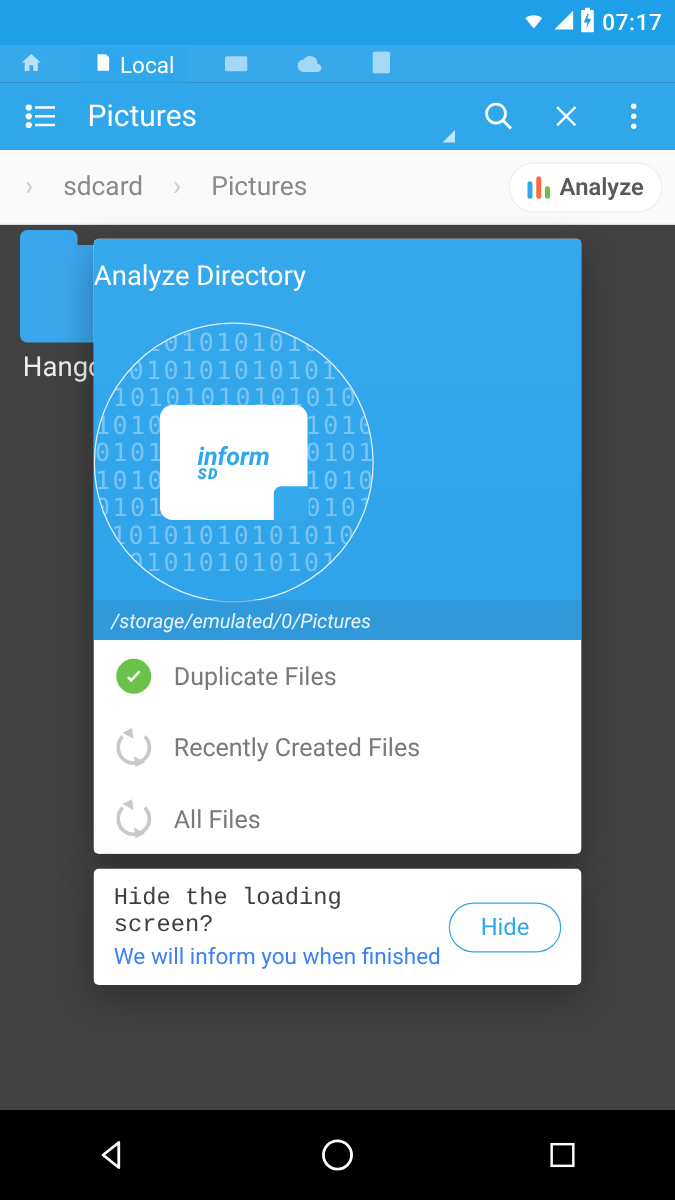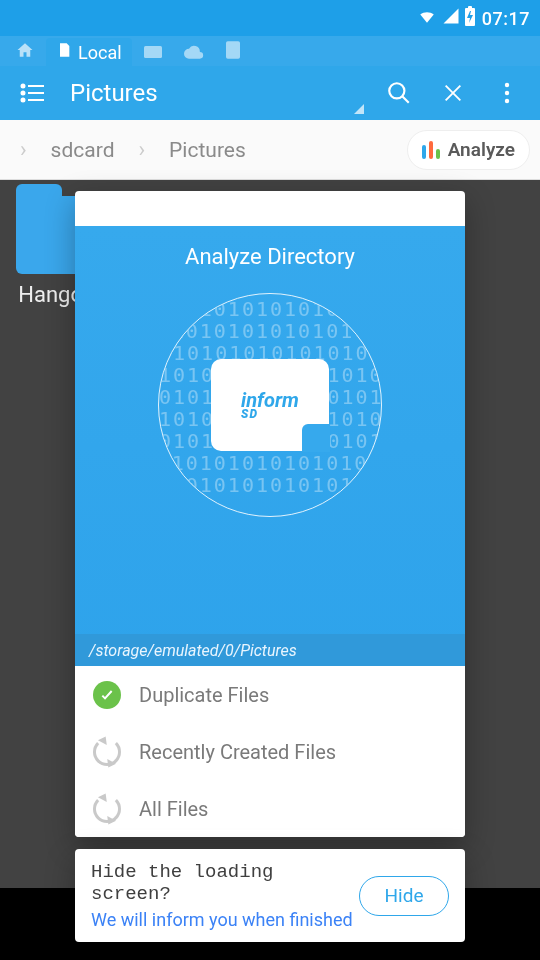--- a/index.html
+++ b/index.html
@@ -4,21 +4,21 @@
   <style>
     * { margin: 0; padding: 0; box-sizing: border-box; font-family: 'Roboto', 'Helvetica Neue', Arial, sans-serif; }
     body { width: 540px; height: 960px; position: relative; overflow: hidden; background: #424242; }
 
     
     .status-bar { width: 100%; height: 36px; background: #1e9fe8; display: flex; align-items: center; justify-content: flex-end; padding: 0 10px; color: #fff; font-size: 18px; font-weight: 500; }
     .status-bar .icons { display: flex; align-items: center; gap: 4px; }
     .status-time { margin-left: 6px; letter-spacing: 0.5px; }
 
     
-    .tab-row { width: 100%; height: 30px; background: #37a9eb; display: flex; align-items: center; padding: 2px 6px 0 6px; gap: 2px; }
+    .tab-row { width: 100%; height: 30px; background: #37a9eb; display: flex; align-items: center; padding: 2px 6px 0 6px; gap: 20px; }
     .tab { display: flex; align-items: center; height: 28px; padding: 0 10px; border-radius: 4px 4px 0 0; color: rgba(255,255,255,0.65); font-size: 18px; gap: 6px; }
     .tab.active { background: #2fa7ea; color: #fff; }
 
     
     .app-bar { width: 100%; height: 54px; background: #2fa7ea; display: flex; align-items: center; padding: 0 6px; color: #fff; }
     .app-bar-title { flex: 1; font-size: 24px; padding-left: 10px; }
     .app-bar-icon { width: 54px; height: 54px; display: flex; align-items: center; justify-content: center; }
     .tiny-tri { width: 0; height: 0; border-left: 10px solid transparent; border-bottom: 10px solid rgba(255,255,255,0.7); margin-right: 8px; align-self: flex-end; margin-bottom: 6px; }
 
     
@@ -40,21 +40,21 @@
     .folder-label { color: #eee; font-size: 22px; white-space: nowrap; }
 
     
     .nav-bar { position: absolute; bottom: 0; left: 0; width: 100%; height: 72px; background: #000; display: flex; align-items: center; justify-content: space-around; }
     .nav-btn { width: 36px; height: 36px; display: flex; align-items: center; justify-content: center; }
 
     
     .overlay { position: absolute; inset: 0; background: rgba(0,0,0,0.0); display: flex; flex-direction: column; align-items: center; justify-content: flex-start; padding-top: 191px; }
 
     .dialog { width: 390px; background: #fff; border-radius: 4px; overflow: hidden; box-shadow: 0 10px 30px rgba(0,0,0,0.3); }
-    .dialog-head { background: linear-gradient(180deg,#36a9ed 0%, #2ea3eb 100%); height: 440px; position: relative; display: flex; flex-direction: column; align-items: center; margin-top: 35px; }
+    .dialog-head { background: linear-gradient(180deg,#36a9ed 0%, #2ea3eb 100%); height: 321px; position: relative; display: flex; flex-direction: column; align-items: flex-start; }
     .dialog-title { color: #fff; font-size: 22px; margin-top: 18px; }
     .sd-circle { width: 224px; height: 224px; border: 1px solid rgba(255,255,255,0.85); border-radius: 50%; margin-top: 24px; display: flex; align-items: center; justify-content: center; position: relative; overflow: hidden; }
     .binary { position:absolute; inset:0; color: rgba(255,255,255,0.35); font-family: monospace; font-size: 20px; line-height: 22px; letter-spacing: 2px; text-align:center; padding-top: 4px; overflow:hidden;}
     .sd-card { width: 118px; height: 92px; background: #fff; border-radius: 10px 10px 10px 10px; position: relative; z-index: 2; display:flex; align-items:center; justify-content:center; }
     .sd-card:after{content:"";position:absolute;right:-1px;bottom:-1px;width:28px;height:28px;background:#36a9ed;border-top-left-radius:6px;}
     .micro { color:#2fa7ea; font-weight:700; font-size:20px; font-style:italic; line-height:0.9; text-align:left;}
     .micro small{display:block;font-size:12px;font-weight:900;letter-spacing:1px;}
     .path-strip { position:absolute; bottom:0; left:0; right:0; height:32px; background: rgba(50,146,207,0.6); color:#e9f5fe; font-size:16px; display:flex; align-items:center; padding: 0 14px; font-style: italic;}
 
     .dialog-list { background:#fff; }

